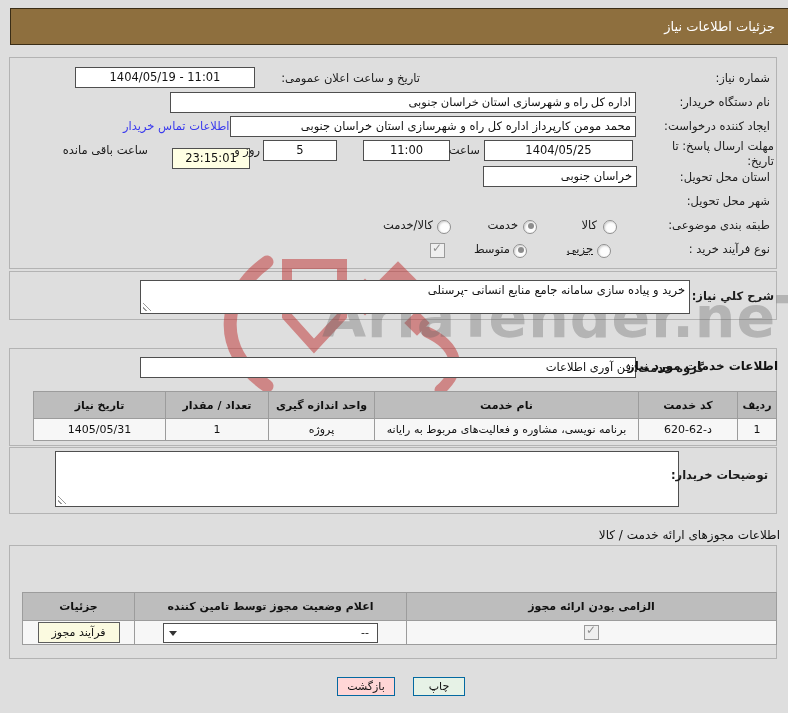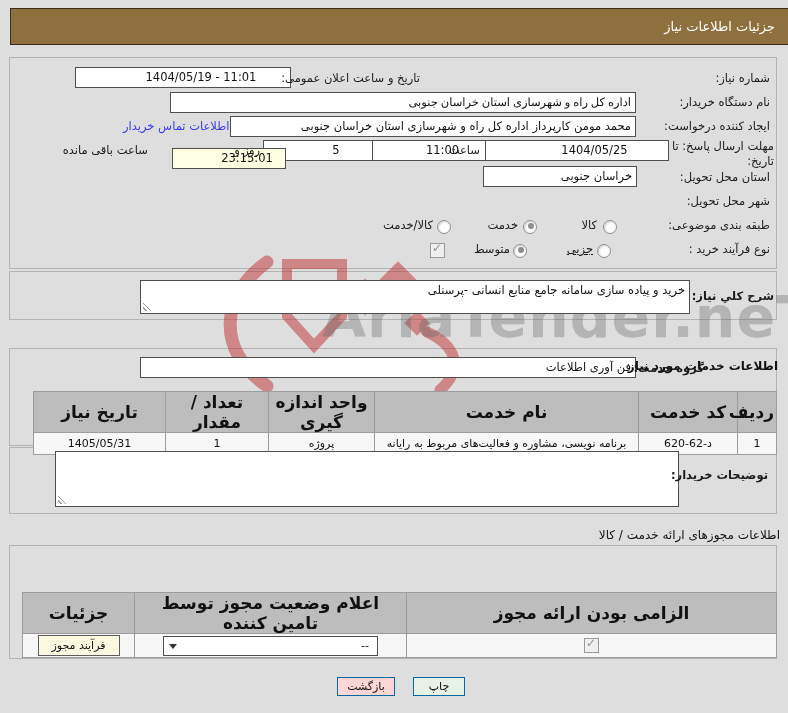--- a/index.html
+++ b/index.html
@@ -11,39 +11,39 @@
             color:#ffffff;font-size:13px;line-height:35px;text-align:right;padding-right:14px;z-index:2;}
   
   .box{border:1px solid #b3b3b3;background:transparent;z-index:0;}
   
   .lbl{font-size:11.5px;color:#1c1c1c;white-space:nowrap;z-index:3;}
   .lbl.bold{font-weight:bold;}
   
   .input{background:#ffffff;border:1px solid #4f4f4f;height:19px;font-size:11.5px;line-height:19px;
          color:#111;z-index:2;overflow:hidden;white-space:nowrap;}
   .input.center{text-align:center;}
-  .input.ltr{direction:ltr;padding-left:36px;}
+  .input.ltr{direction:ltr;}
   .input.rtl-pad{padding-right:4px;}
   .input.yellow{background:#ffffe3;}
   .textarea{background:#ffffff;border:1px solid #4f4f4f;font-size:11.5px;color:#111;z-index:2;
             padding:2px 4px;overflow:hidden;}
   .rhandle{position:absolute;left:2px;bottom:2px;width:9px;height:9px;z-index:3;
            background:repeating-linear-gradient(45deg,transparent 0 2px,#9a9a9a 2px 3px);
            clip-path:polygon(0 0,0 100%,100% 100%);}
   .link{color:#3a3aee;font-size:11.5px;white-space:nowrap;cursor:pointer;z-index:2;}
   
   .radio{width:12px;height:12px;border-radius:50%;border:1px solid #8f8f8f;background:#fdfdfd;
          box-shadow:inset 1px 1px 2px rgba(0,0,0,.18);z-index:2;}
   .radio.checked::after{content:"";display:block;width:6px;height:6px;margin:2px;border-radius:50%;background:#8d8d8d;}
   .checkbox{width:13px;height:13px;border:1px solid #9a9a9a;background:#efefef;z-index:2;position:absolute;}
   .checkbox.checked::after{content:"\2713";position:absolute;top:-3px;left:1px;font-size:12px;
                            font-weight:bold;color:#8f8f8f;}
   
   table.grid{border-collapse:collapse;table-layout:fixed;z-index:2;position:absolute;background:#f7f7f7;}
-  table.grid th{background:#bdbdbd;font-size:17px;font-weight:bold;color:#111;border:1px solid #9c9c9c;
+  table.grid th{background:#bdbdbd;font-size:11px;font-weight:bold;color:#111;border:1px solid #9c9c9c;
                 text-align:center;padding:0 2px;}
   table.grid td{font-size:11px;color:#111;border:1px solid #9c9c9c;text-align:center;padding:0 2px;
                 background:#f7f7f7;white-space:nowrap;overflow:hidden;}
   
   .select{position:relative;background:#fff;border:1px solid #4f4f4f;height:18px;line-height:18px;
           font-size:11px;text-align:right;padding-right:8px;margin:0 auto;width:205px;}
   .select .arrow{position:absolute;left:5px;top:7px;width:0;height:0;
                  border-left:4px solid transparent;border-right:4px solid transparent;border-top:5px solid #333;}
   
   .btn{border:1px solid #0369a1;font-size:11px;text-align:center;color:#111;z-index:2;cursor:pointer;

